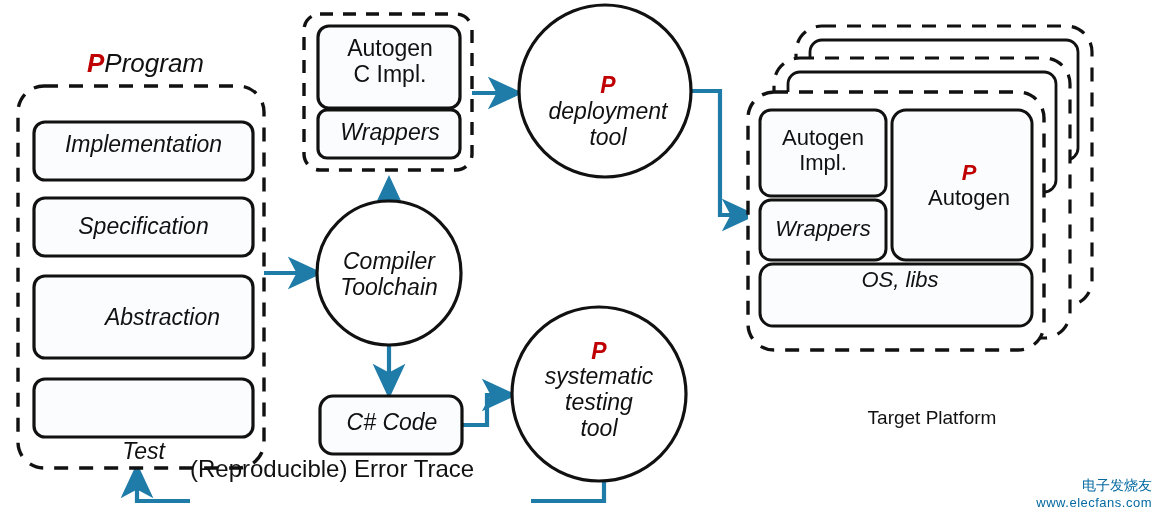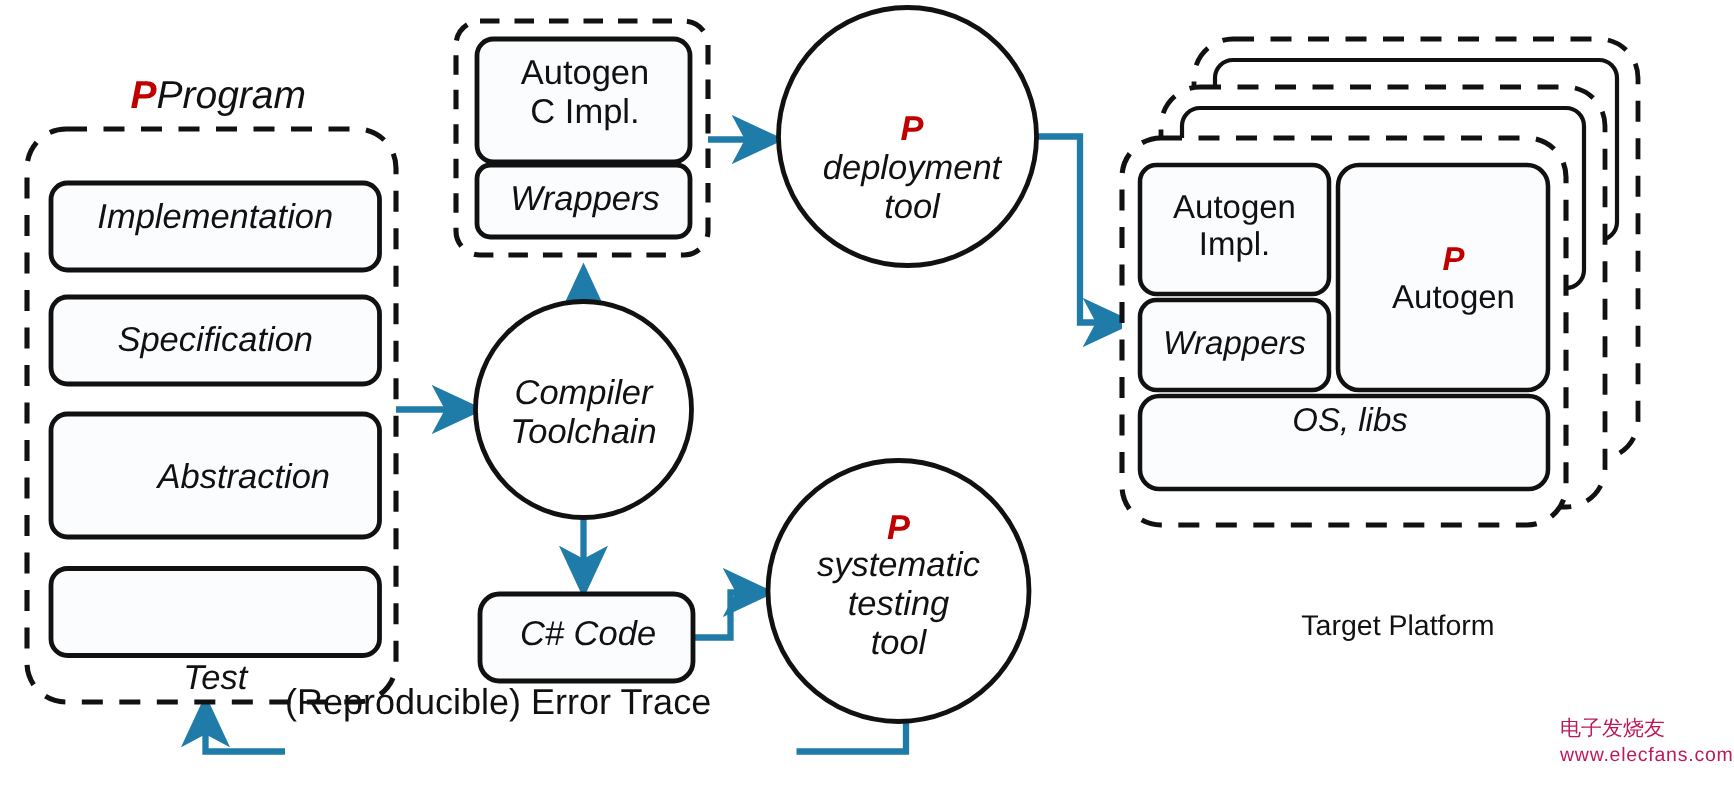--- a/index.html
+++ b/index.html
@@ -103,23 +103,23 @@
   }
   #lbl-target-platform{
     left:812px; top:363px; width:240px; height:34px;
     font-size:19px; font-style:normal;margin-top:38px;
   }
 
   
   #watermark{
     position:absolute; z-index:4;
     left:1040px; top:470px; width:112px; height:48px;
-    color:#be185d; font-size:14px; line-height:1.25;
+    color:#0369a1; font-size:14px; line-height:1.25;
     text-align:center; pointer-events:none;
-    display:flex; flex-direction:column; align-items:flex-start; justify-content:center;
+    display:flex; flex-direction:column; align-items:flex-end; justify-content:center;
   }
   #watermark .wm-sub{ font-size:13px; letter-spacing:.5px; }
 </style>
 </head>
 <body>
 
 <div id="stage">
 
   <svg class="layer" id="svg-edges" viewBox="0 0 1156 530">
     <defs>

